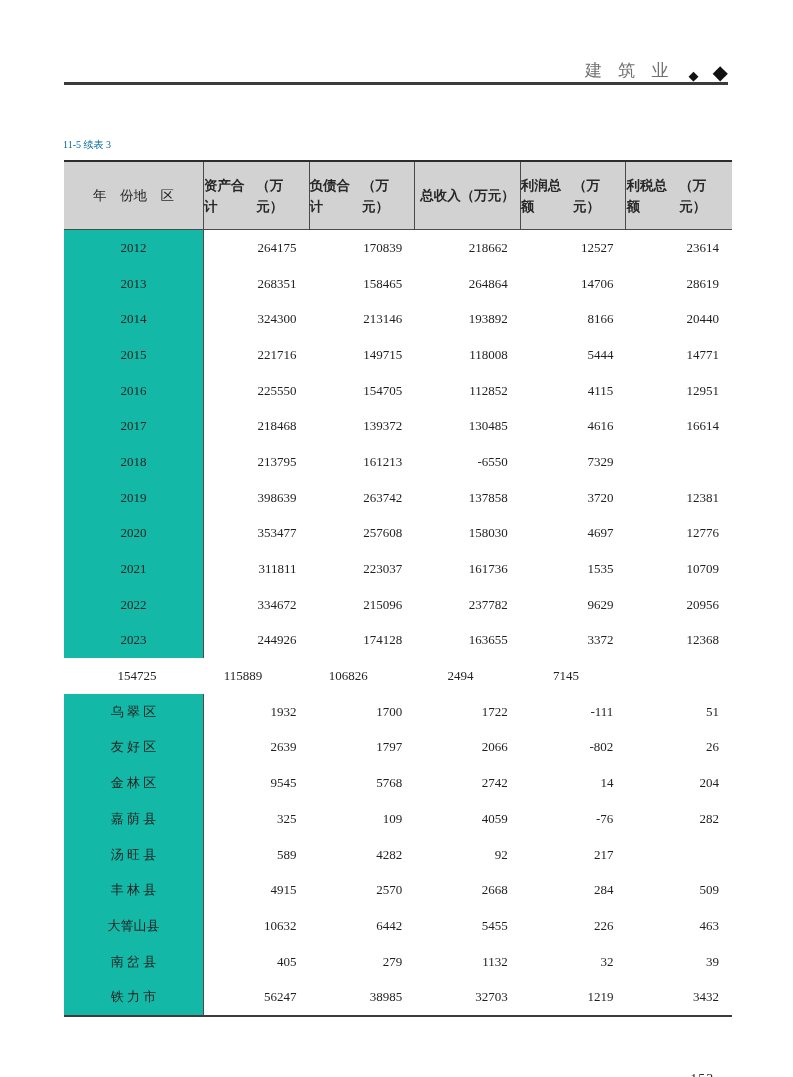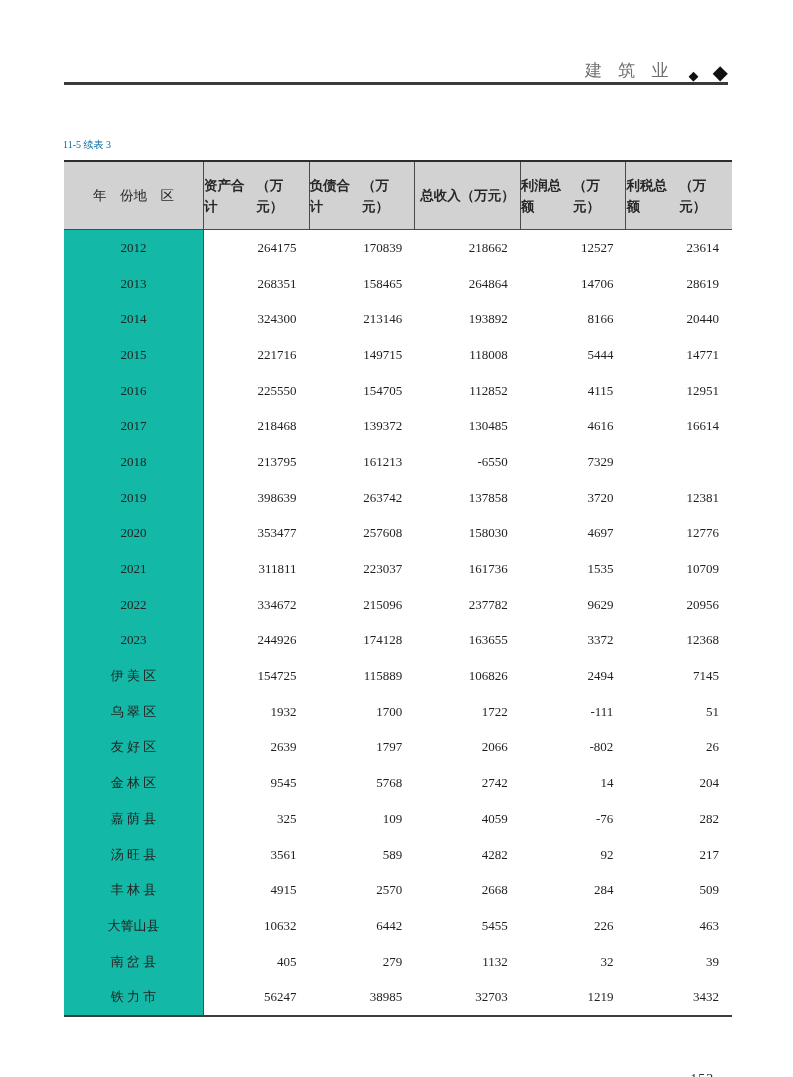--- a/index.html
+++ b/index.html
@@ -187,21 +187,20 @@
   </div>
       <div class="trow">
     <div class="cell label">2023</div>
     <div class="cell num">244926</div>
     <div class="cell num">174128</div>
     <div class="cell num">163655</div>
     <div class="cell num">3372</div>
     <div class="cell num">12368</div>
   </div>
       <div class="trow">
-    <div class="cell label">伊 美 区</div>
     <div class="cell num">154725</div>
     <div class="cell num">115889</div>
     <div class="cell num">106826</div>
     <div class="cell num">2494</div>
     <div class="cell num">7145</div>
   </div>
       <div class="trow">
     <div class="cell label">乌 翠 区</div>
     <div class="cell num">1932</div>
     <div class="cell num">1700</div>
@@ -228,21 +227,20 @@
       <div class="trow">
     <div class="cell label">嘉 荫 县</div>
     <div class="cell num">325</div>
     <div class="cell num">109</div>
     <div class="cell num">4059</div>
     <div class="cell num">-76</div>
     <div class="cell num">282</div>
   </div>
       <div class="trow">
     <div class="cell label">汤 旺 县</div>
-    <div class="cell num">3561</div>
     <div class="cell num">589</div>
     <div class="cell num">4282</div>
     <div class="cell num">92</div>
     <div class="cell num">217</div>
   </div>
       <div class="trow">
     <div class="cell label">丰 林 县</div>
     <div class="cell num">4915</div>
     <div class="cell num">2570</div>
     <div class="cell num">2668</div>

